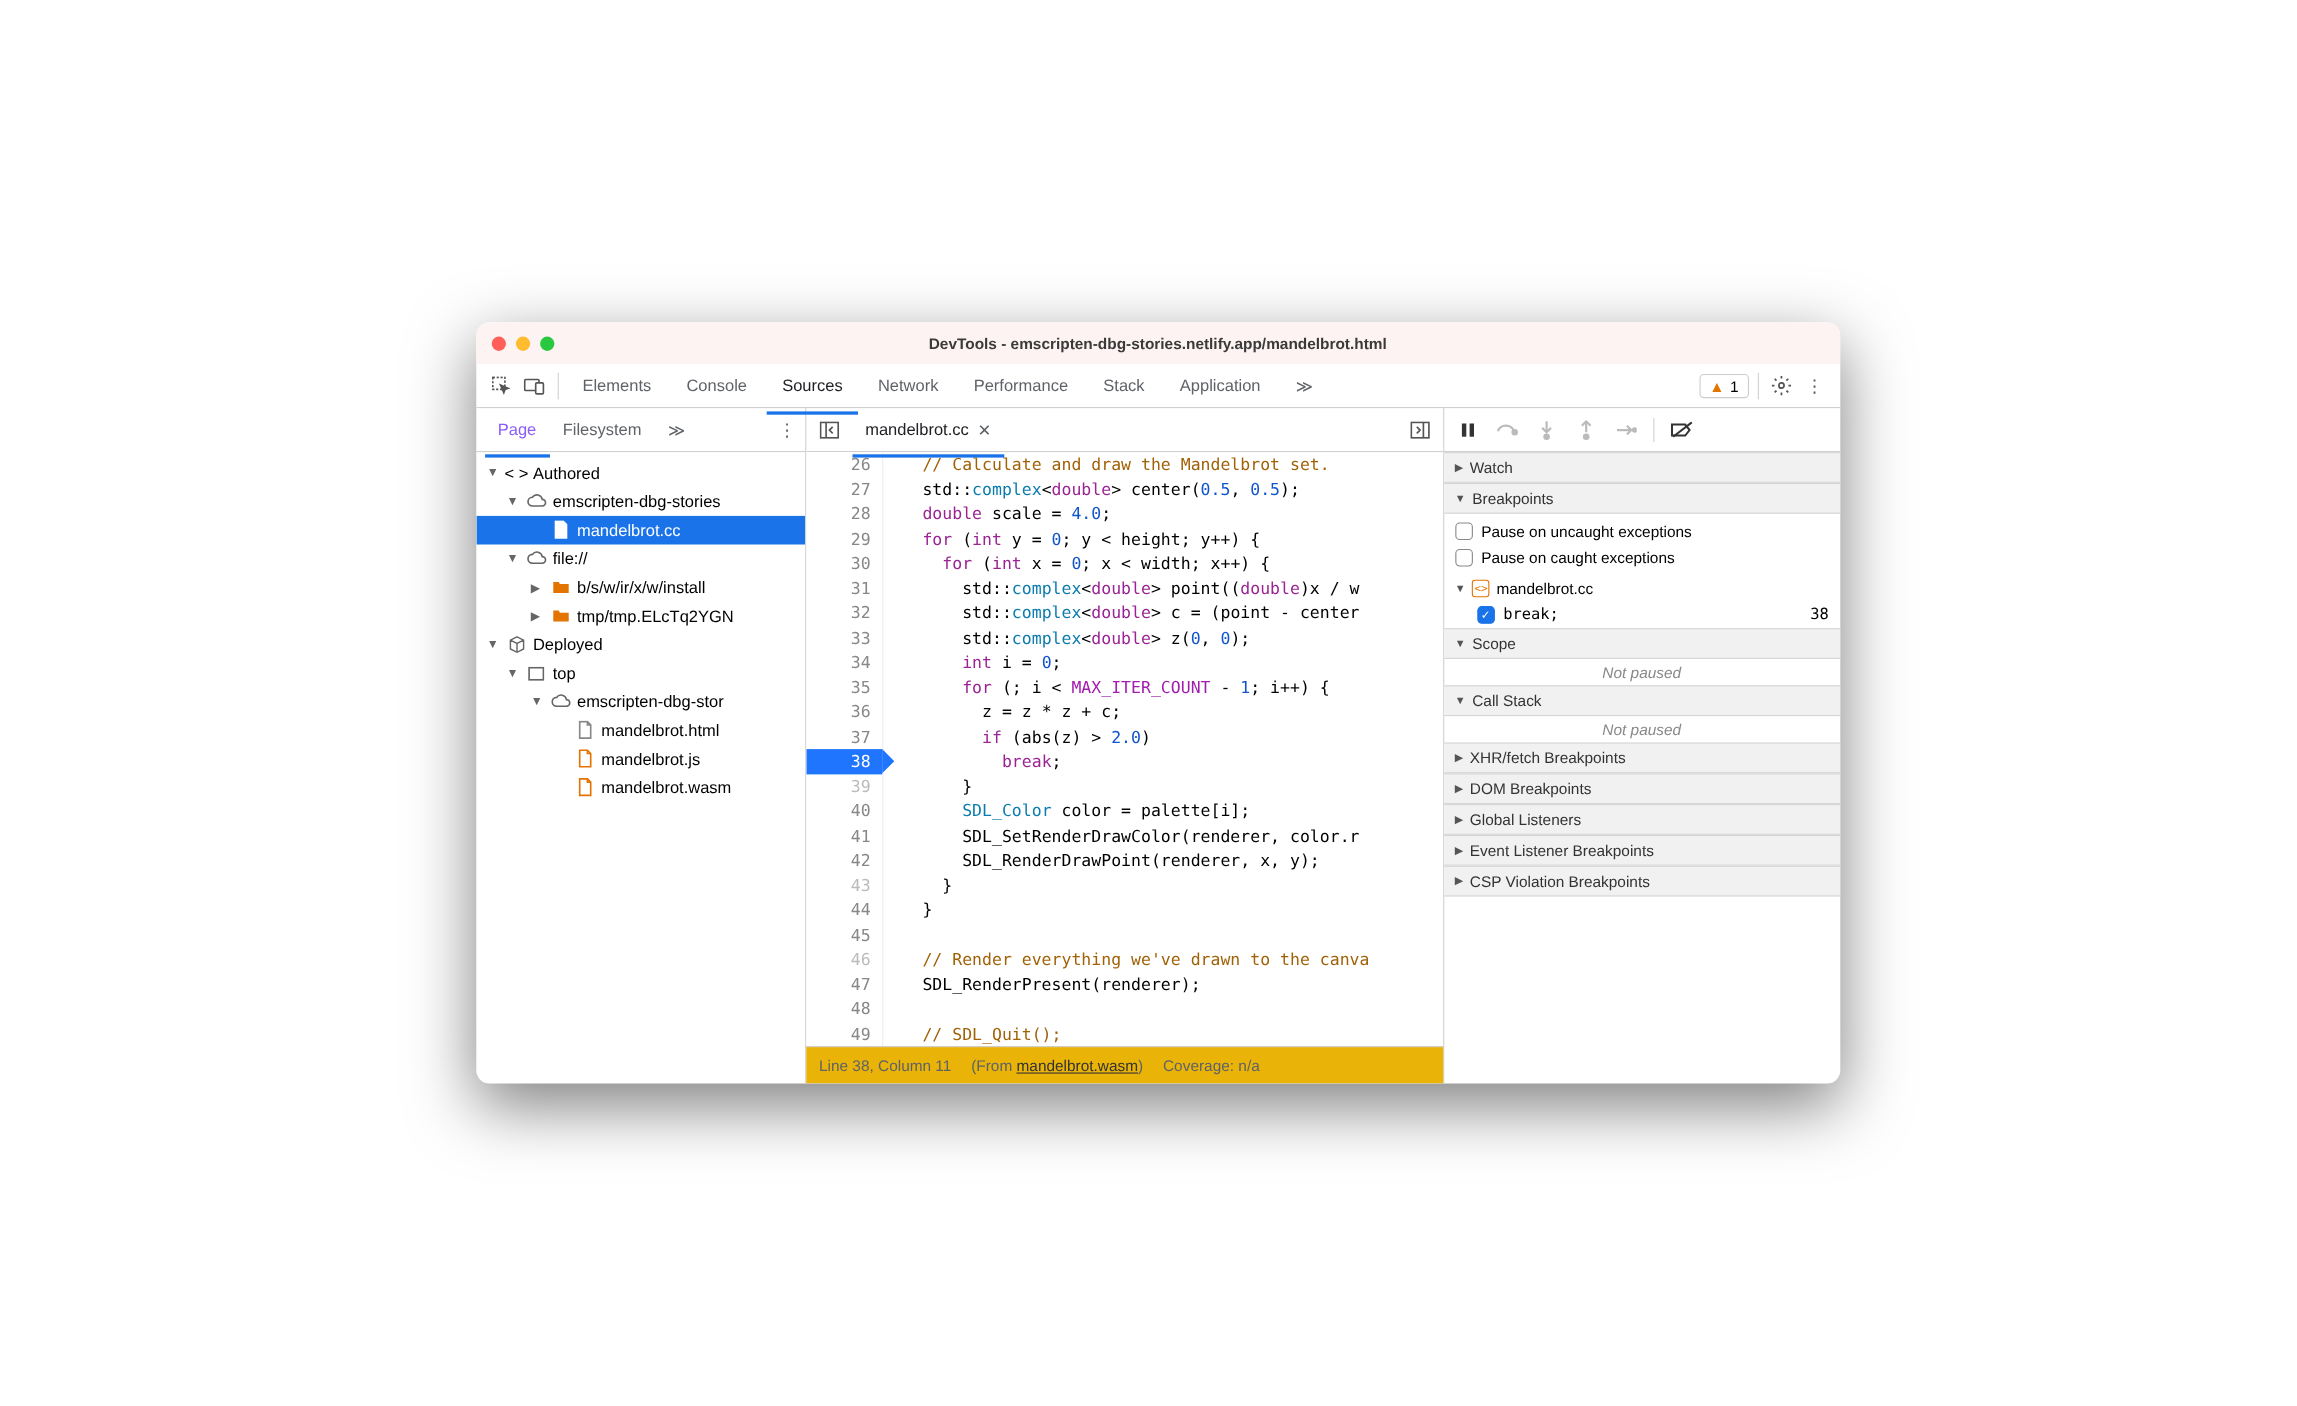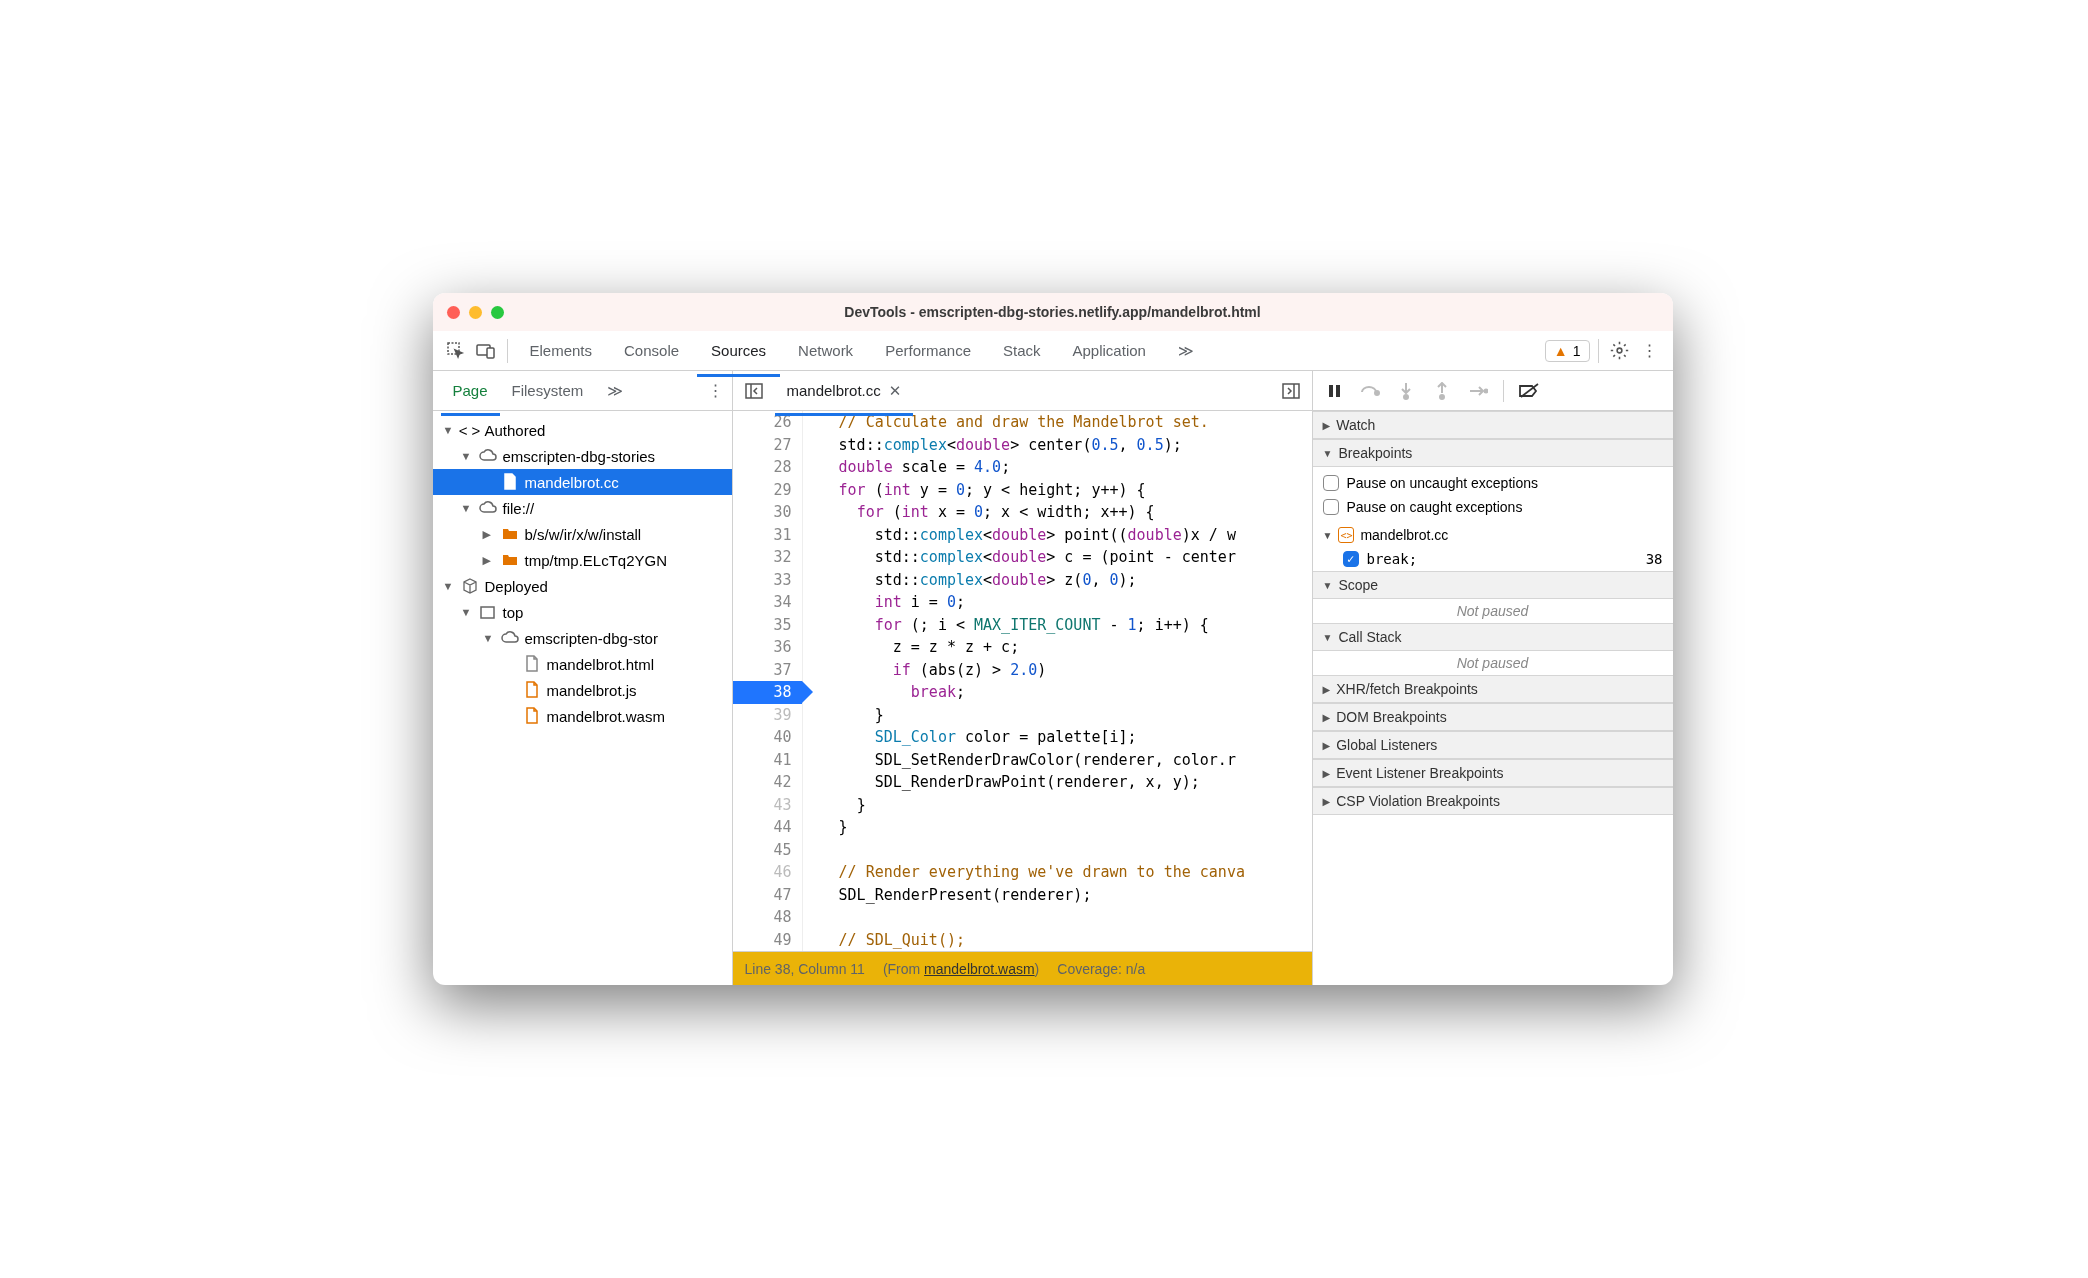--- a/index.html
+++ b/index.html
@@ -84,21 +84,21 @@
   height: 40px;
   border-bottom: 1px solid #d0d0d0;
   padding: 0 8px;
 }
 .subtab {
   padding: 8px 12px;
   font-size: 15px;
   color: #5f6368;
   position: relative;
 }
-.subtab.active { color: #15803d; }
+.subtab.active { color: #8b5cf6; }
 .subtab.active::after {
   content:""; position:absolute; bottom:-9px; left:0; right:0; height:3px; background:#1a73e8;
 }
 .tree { padding: 6px 0; font-size: 15px; overflow: auto; flex:1; }
 .tree-item {
   display: flex; align-items: center;
   padding: 4px 10px;
   gap: 6px;
   white-space: nowrap;
   cursor: pointer;
@@ -172,21 +172,21 @@
   border-top: 11px solid transparent;
   border-bottom: 11px solid transparent;
   border-left: 11px solid #1f75fe;
 }
 .code { padding-left: 18px; overflow: hidden; }
 .code .line { height: 22.5px; }
 .c-comment { color: #a16207; }
 .c-kw { color: #9b2393; }
 .c-type { color: #0b7cad; }
 .c-num { color: #1155cc; }
-.c-const { color: #0f766e; }
+.c-const { color: #a21caf; }
 .statusbar {
   height: 34px;
   border-top: 1px solid #d0d0d0;
   background: #eab308;
   display: flex;
   align-items: center;
   padding: 0 12px;
   font-size: 14px;
   gap: 18px;
   color: #5f6368;

